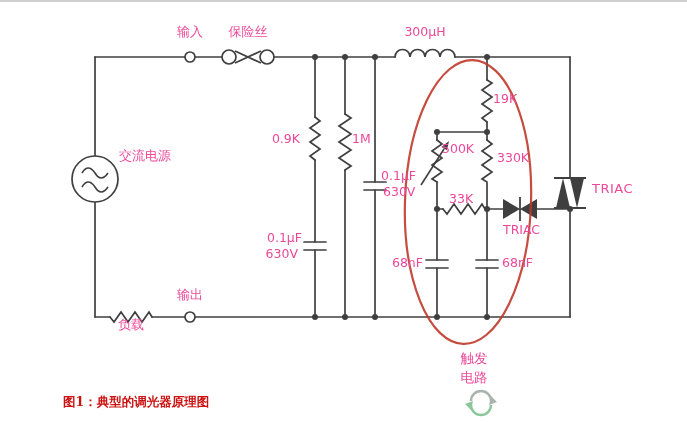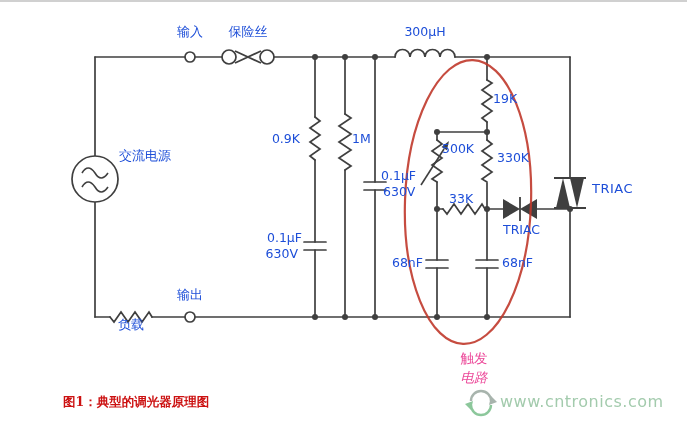--- a/index.html
+++ b/index.html
@@ -8,21 +8,21 @@
     width:687px;height:422px;
     background:#ffffff;
     border-top:2px solid #d0d0d0;
     font-family:"DejaVu Sans","Liberation Sans",sans-serif;
     overflow:hidden;
   }
   #circuit-svg{position:absolute;left:0;top:0;}
   .lbl{
     position:absolute;
     font-size:12.5px;
-    color:#1d4ed8;
+    color:#ec4899;
     line-height:1.15;
     white-space:nowrap;
   }
   .cn{font-size:13px;}
   .ctr{text-align:center;white-space:normal;}
   .rt{text-align:right;}
   #caption{
     font-weight:bold;
     font-size:12.5px;
     color:#cc1111;
@@ -184,18 +184,17 @@
   <span class="lbl rt" style="left:386px;top:254px;width:37px;">68nF</span>
   <span class="lbl" style="left:502px;top:254px;">68nF</span>
 
   <span class="lbl" style="left:503px;top:221px;">TRIAC</span>
   <span class="lbl" id="triac-label" style="left:592px;top:180px;">TRIAC</span>
 
   <span class="lbl cn ctr" style="left:109px;top:286px;width:44px;margin-top:30px;">负载</span>
   <span class="lbl cn ctr" style="left:168px;top:286px;width:44px;">输出</span>
 
   <span class="lbl trig ctr" style="left:456px;top:349px;width:36px;">触发</span>
-  <span class="lbl trig ctr" style="left:456px;top:368px;width:36px;font-style:italic;">电路</span>
+  <span class="lbl trig ctr" style="left:456px;top:368px;width:36px;">电路</span>
 
   <span class="lbl" id="caption" style="left:63px;top:393px;">图1：典型的调光器原理图</span>
 
-  <span class="lbl" id="watermark-text" style="left:500px;top:391px;">www.cntronics.com</span>
 </div>
 
 </body></html>

